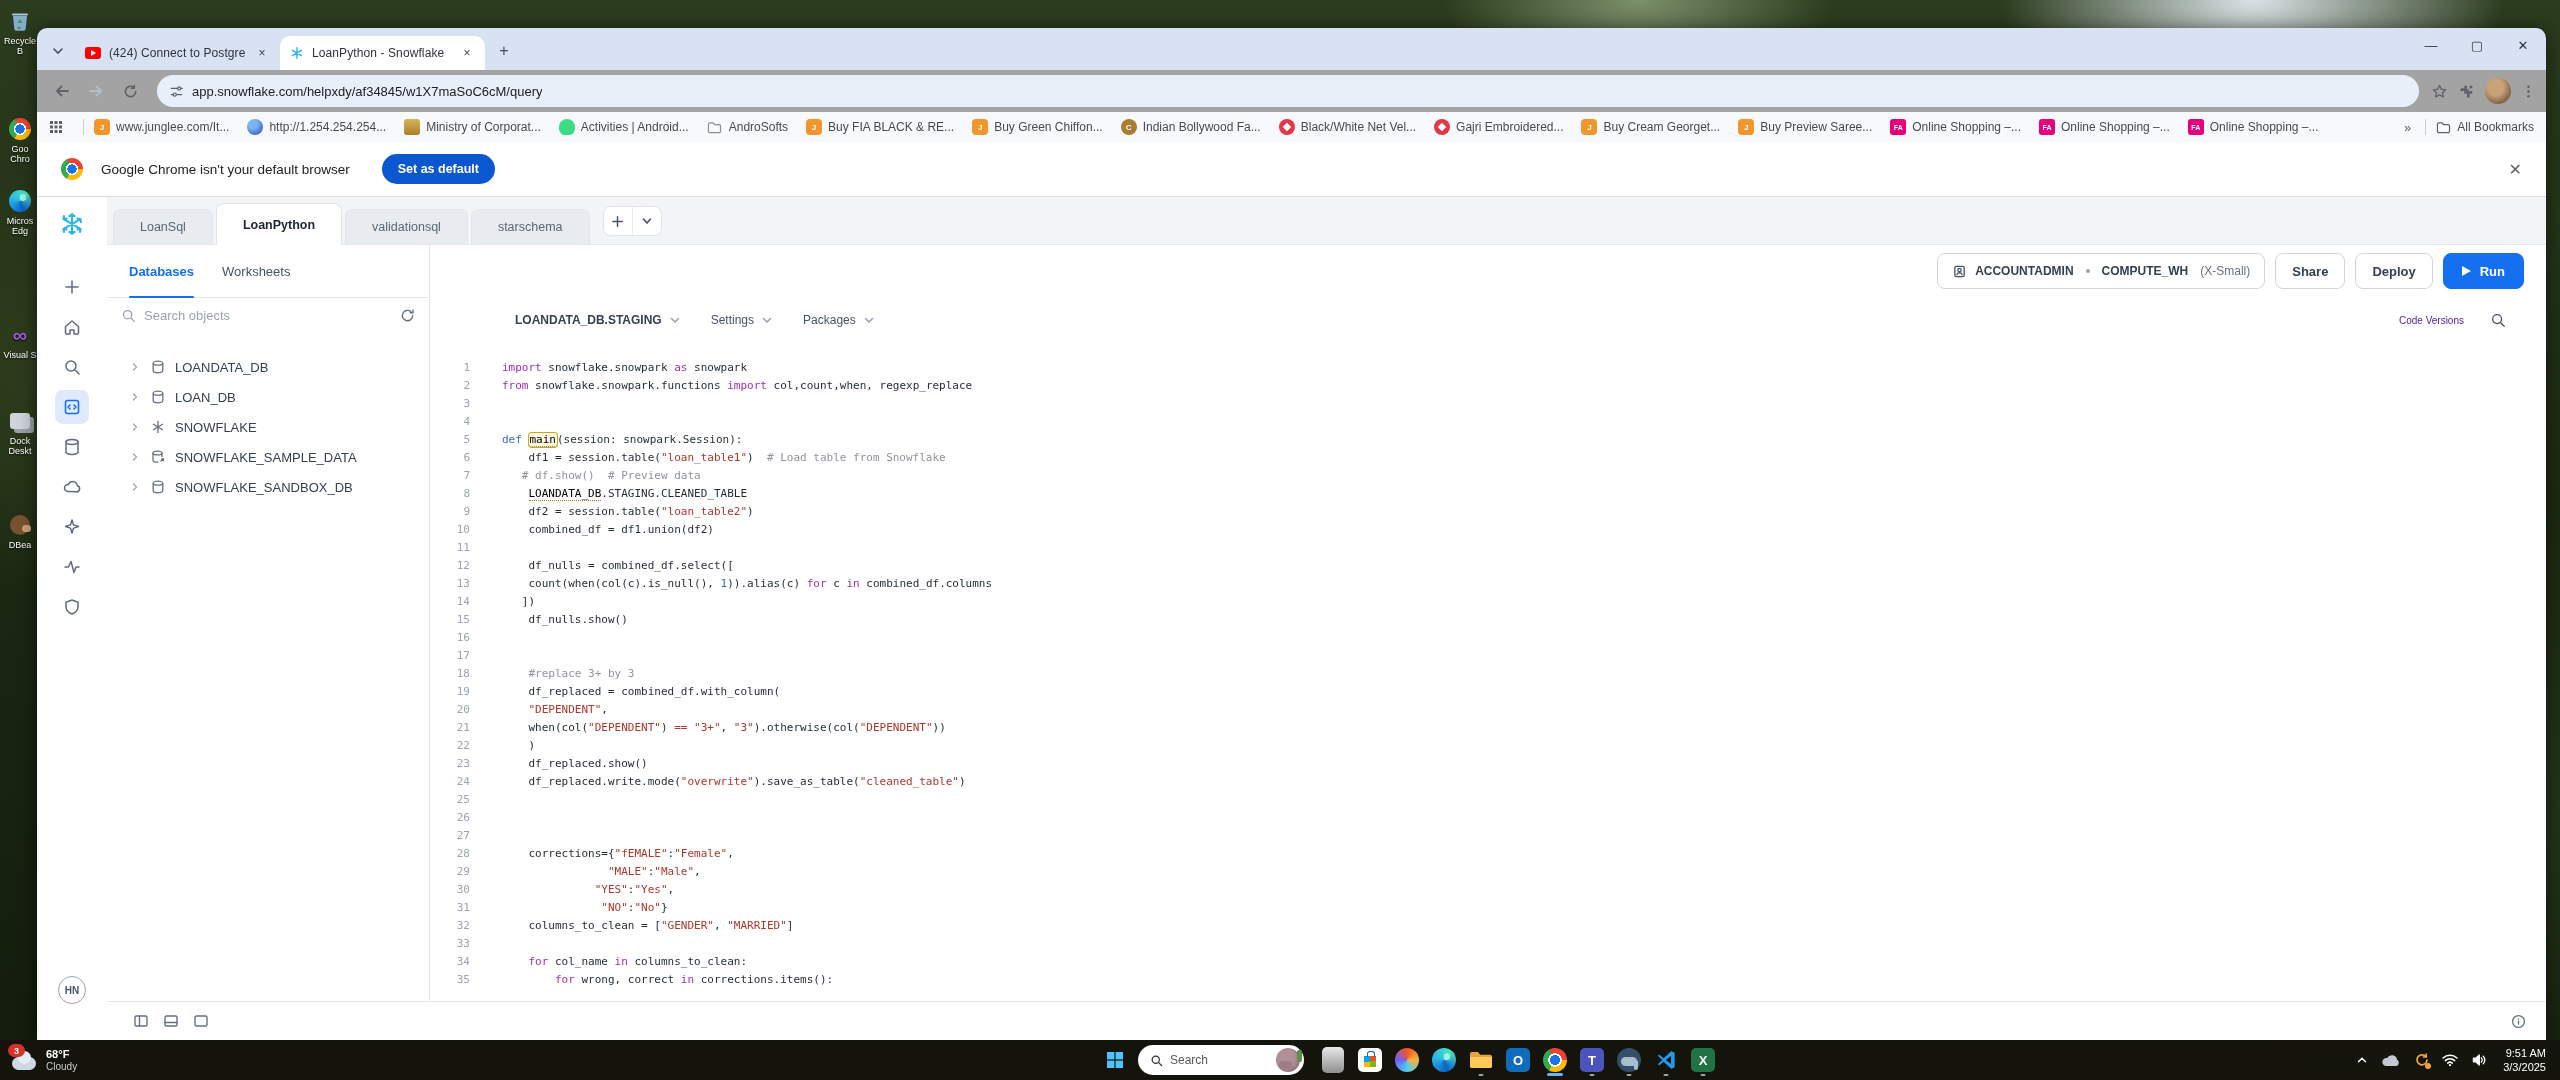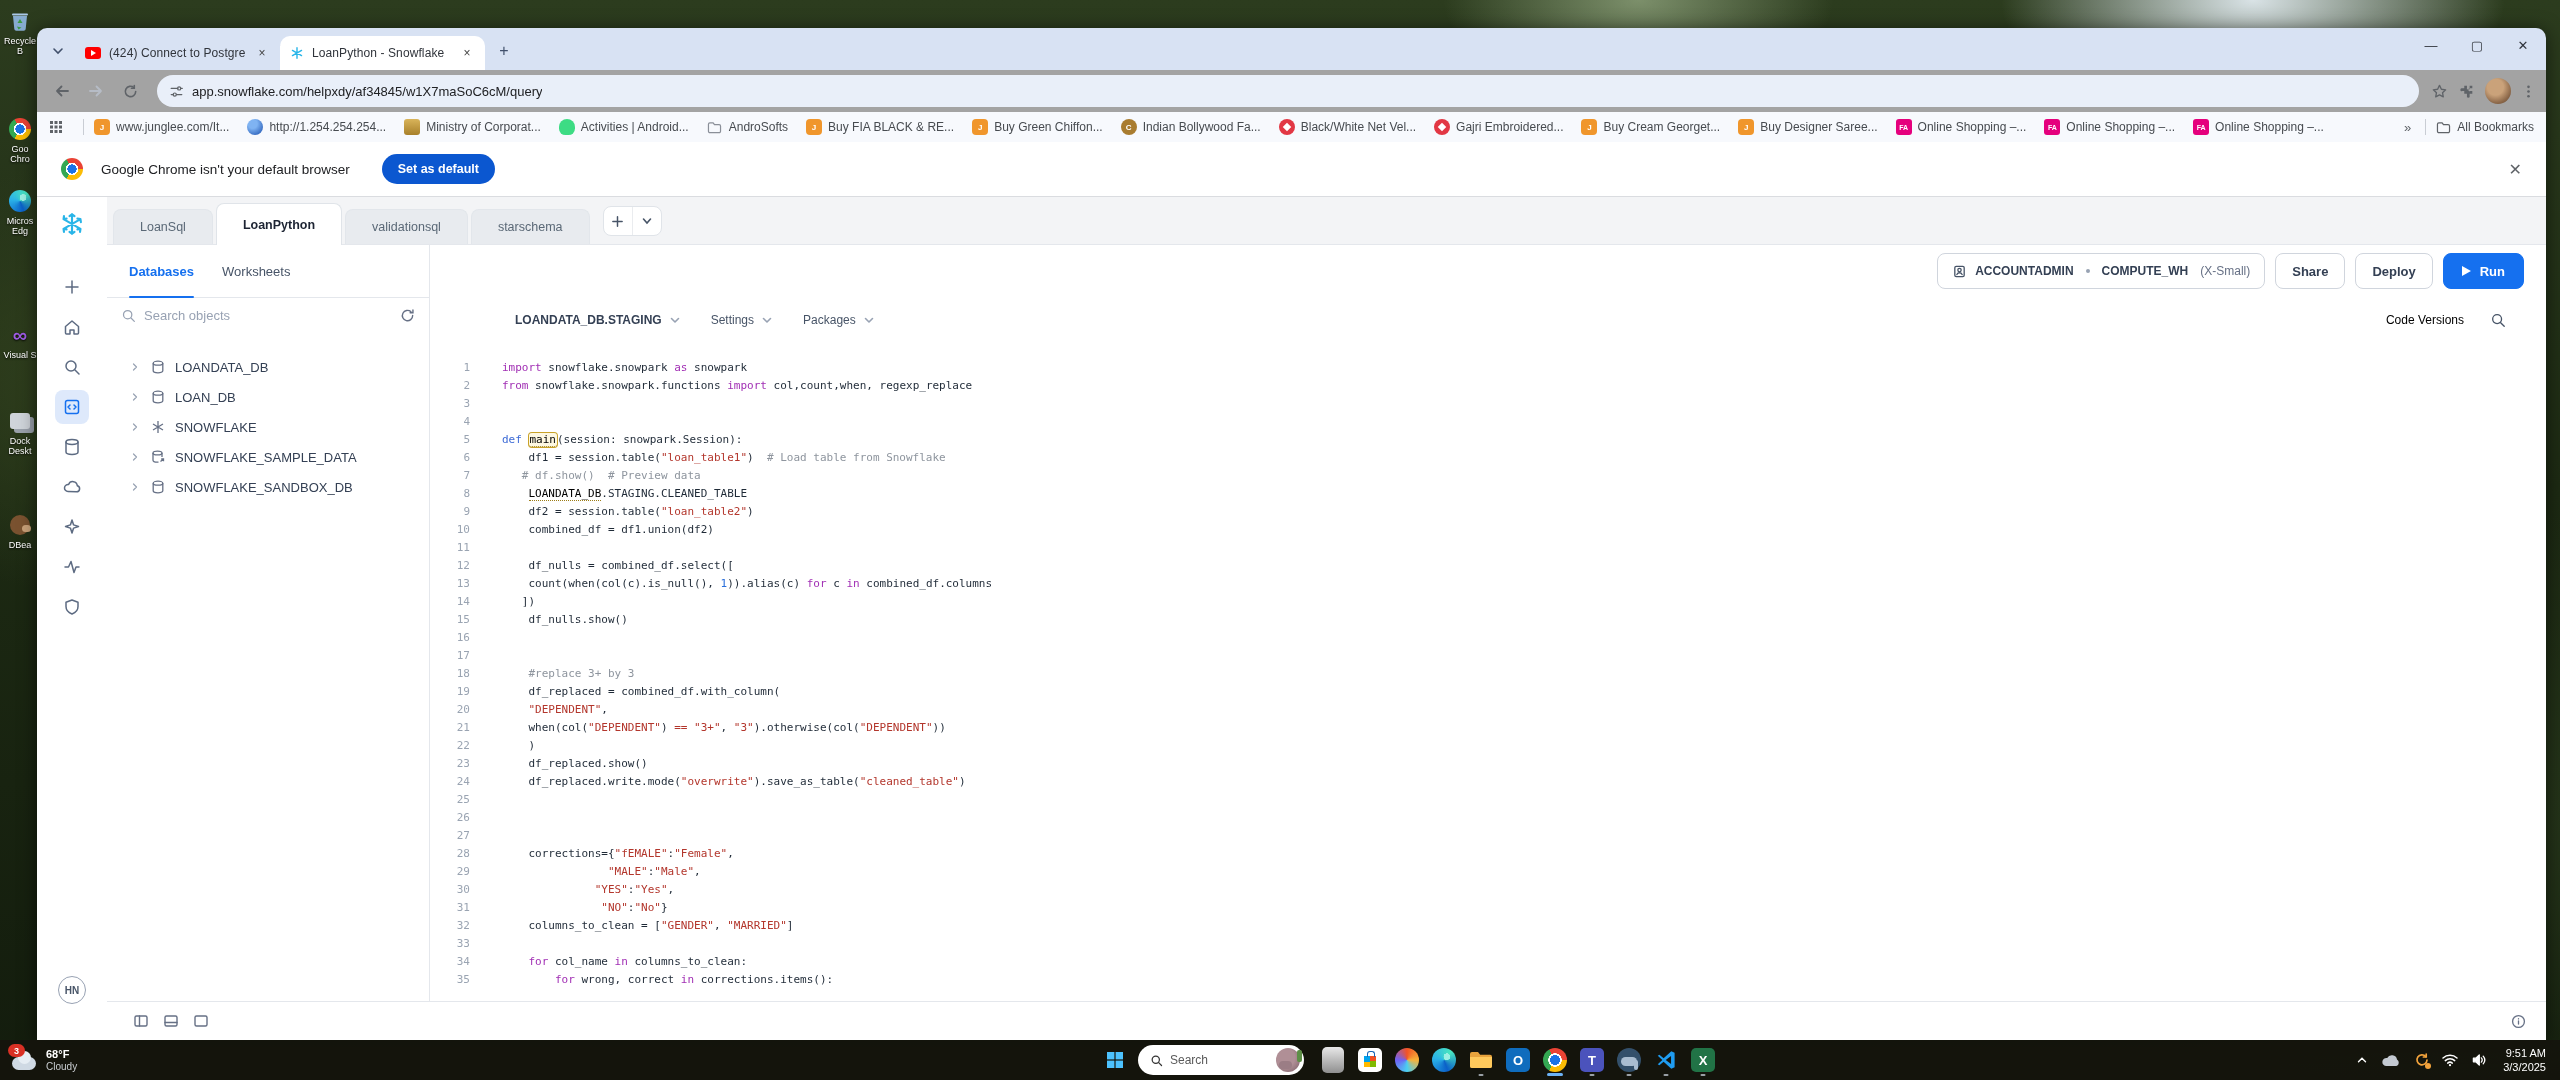--- a/index.html
+++ b/index.html
@@ -136,21 +136,21 @@
   .btn{height:34px;border:1px solid #D0D5DD;border-radius:8px;background:#fff;display:flex;align-items:center;
     padding:0 16px;font-size:13px;font-weight:600;color:#344054}
   .btn-run{background:#1570EF;border-color:#1570EF;color:#fff;gap:9px;padding:0 18px}
   .run-tri{width:0;height:0;border-left:9px solid #fff;border-top:5.5px solid transparent;border-bottom:5.5px solid transparent}
 
   .editor-header{height:46px;display:flex;align-items:center;padding:0 40px 0 85px;gap:30px;color:#475467}
   .eh-item{display:flex;align-items:center;gap:7px;font-size:12px}
   .eh-schema{font-weight:700;color:#344054}
   .eh-item svg{stroke:#98A2B3;fill:none;stroke-width:1.6;stroke-linecap:round;stroke-linejoin:round}
   .eh-right{margin-left:auto;display:flex;align-items:center;gap:26px}
-  .eh-cv{font-size:12px;color:#000000}
+  .eh-cv{font-size:10px;color:#4c1d95}
   .eh-right svg{stroke:#475467;fill:none;stroke-width:1.5;stroke-linecap:round}
 
   .code-area{flex:1;overflow:hidden;padding-top:16px;position:relative}
   .cl{display:flex;height:18px;line-height:18px;font-family:"DejaVu Sans Mono", monospace;font-size:11px}
   .cl .g{width:40px;text-align:right;padding-right:0;color:#9AA4B2;flex:0 0 auto}
   .cl pre{margin:0;padding-left:32px;font-family:inherit;font-size:inherit;line-height:inherit;white-space:pre}
   .tk-k{color:#A12FB4}.tk-d{color:#3D6BD6}.tk-s{color:#B3362C}.tk-c{color:#8E959E}
   .tk-n{color:#2A6FDB}.tk-o{color:#B3362C}.tk-p{color:#1F2A37}
   .tk-b{box-shadow:0 0 0 1px #C9A227;border-bottom:1px dotted #9c7c16;border-radius:3px;background:rgba(250,235,170,.35);padding:0 1px}
   .tk-u{border-bottom:1px dotted #9c7c16}
@@ -381,21 +381,21 @@
         <div class="bm">
           <span class="fav f-dress"></span>
           <span>Gajri Embroidered...</span>
         </div>
         <div class="bm">
           <span class="fav f-jaypore">J</span>
           <span>Buy Cream Georget...</span>
         </div>
         <div class="bm">
           <span class="fav f-jaypore">J</span>
-          <span>Buy Designer Saree...</span>
+          <span>Buy Preview Saree...</span>
         </div>
         <div class="bm">
           <span class="fav f-fa">FA</span>
           <span>Online Shopping –...</span>
         </div>
         <div class="bm">
           <span class="fav f-fa">FA</span>
           <span>Online Shopping –...</span>
         </div>
         <div class="bm">

